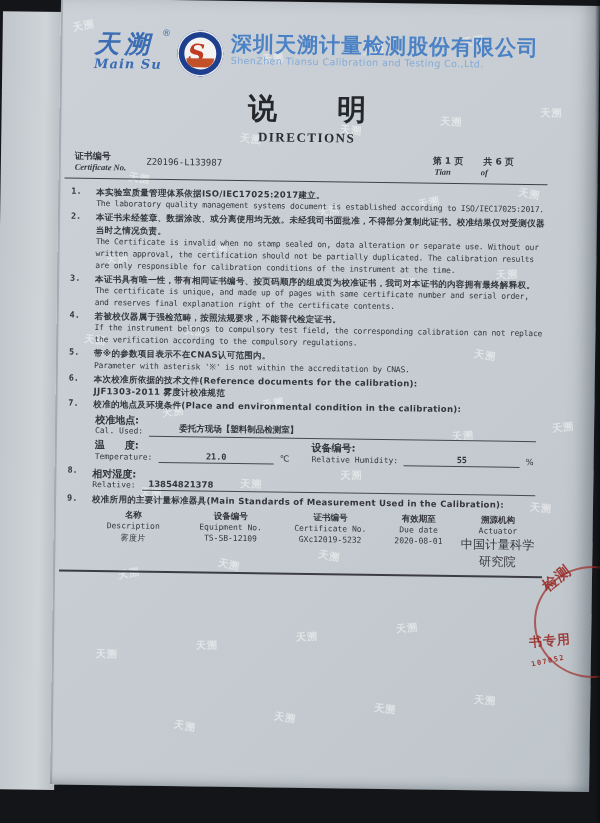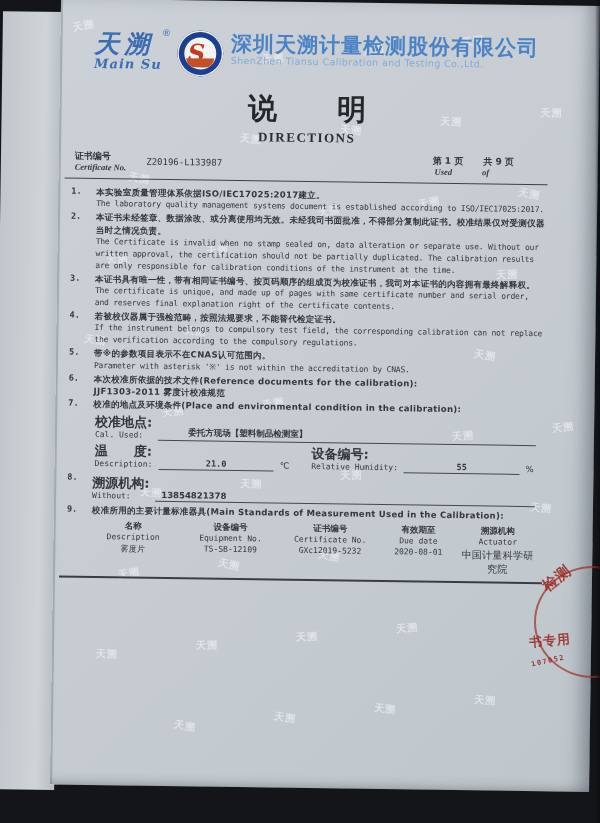--- a/index.html
+++ b/index.html
@@ -73,21 +73,21 @@
   .no { width:32px; padding-left:7px; font-size:8.5px; font-weight:bold; flex:none;
     font-family:"DejaVu Sans Mono", monospace; }
   .ibody { flex:1; padding-right:2px; }
   .cn { font-size:8.5px; font-weight:bold; letter-spacing:.3px; line-height:1.45; }
   .en { font-size:8px; font-family:"DejaVu Sans Mono", monospace; line-height:1.5;
     letter-spacing:-.2px; }
 
   
   .frow { display:flex; align-items:flex-end; margin:3px 0 2px 2px; }
   .flabel { flex:none; line-height:1.25; }
-  .flabel .lbl-cn { font-size:13px; }
+  .flabel .lbl-cn { font-size:10px; }
   .flabel .lbl-en { font-style:normal; font-family:"DejaVu Sans Mono", monospace; font-weight:normal; font-size:8px; }
   .uline { border-bottom:1px solid #46484c; font-size:8.5px; font-weight:bold;
     padding:0 4px 1px 4px; margin-left:6px; }
   .u-flex { flex:1; margin-right:6px; padding-left:30px; }
   .u-mid { width:128px; text-align:center; font-family:"DejaVu Sans Mono", monospace; }
   .unit { font-size:8.5px; margin:0 8px 1px 6px; flex:none; }
   .w2 { margin-left:14px; }
 
   
   table.std { width:calc(100% - 30px); margin:2px 0 0 26px; border-collapse:collapse; }
@@ -146,24 +146,24 @@
         <div class="cert-left">
           <div class="lbl-2line">
             <div class="lbl-cn">证书编号</div>
             <div class="lbl-en">Certificate No.</div>
           </div>
           <div class="cert-value">Z20196-L133987</div>
         </div>
         <div class="cert-right">
           <div class="pg-cn">
             <span>第 1 页</span>
-            <span>共 9 页</span>
+            <span>共 6 页</span>
           </div>
           <div class="pg-en">
-            <span>Used</span>
+            <span>Tian</span>
             <span>of</span>
           </div>
         </div>
       </div>
 
       <hr class="rule">
 
       <div class="items">
 
         <div class="item">
@@ -223,41 +223,41 @@
               <div class="flabel">
                 <div class="lbl-cn">校准地点:</div>
                 <div class="lbl-en">Cal. Used:</div>
               </div>
               <span class="uline u-flex">委托方现场【塑料制品检测室】</span>
             </div>
 
             <div class="frow">
               <div class="flabel">
                 <div class="lbl-cn">温　　度:</div>
-                <div class="lbl-en">Description:</div>
+                <div class="lbl-en">Temperature:</div>
               </div>
               <span class="uline u-mid">21.0</span>
               <span class="unit">℃</span>
               <div class="flabel w2">
                 <div class="lbl-cn">设备编号:</div>
                 <div class="lbl-en">Relative Humidity:</div>
               </div>
               <span class="uline u-mid">55</span>
               <span class="unit">%</span>
             </div>
           </div>
         </div>
 
         <div class="item">
           <span class="no">8.</span>
           <div class="ibody">
             <div class="frow" style="margin-left:0">
               <div class="flabel">
-                <div class="lbl-cn">溯源机构:</div>
-                <div class="lbl-en">Without:</div>
+                <div class="lbl-cn">相对湿度:</div>
+                <div class="lbl-en">Relative:</div>
               </div>
               <span class="uline u-flex" style="padding-left:6px">13854821378</span>
             </div>
           </div>
         </div>
 
         <div class="item">
           <span class="no">9.</span>
           <div class="ibody">
             <div class="cn">校准所用的主要计量标准器具(Main Standards of Measurement Used in the Calibration):</div>
@@ -293,21 +293,21 @@
             <th>
                   <div class="th-cn">溯源机构</div>
                   <div class="th-en">Actuator</div>
                 </th>
           </tr>
           <tr>
             <td class="cell cn">雾度片</td>
             <td class="cell">TS-SB-12109</td>
             <td class="cell">GXc12019-5232</td>
             <td class="cell">2020-08-01</td>
-            <td class="cell cn" style="font-family:Liberation Serif, serif;font-size:10px">中国计量科学研究院</td>
+            <td class="cell cn" style="font-family:Liberation Mono, monospace;font-size:12px">中国计量科学研究院</td>
           </tr>
         </tbody>
           </table>
 
         <hr class="rule-bottom">
       </div>
     </div>
   <span class="wm" style="left: 12px; top: 20px; transform: rotate(-12deg);">天溯</span>
       <span class="wm" style="left: 149px; top: 243px; transform: rotate(-7deg);">天溯</span>
       <span class="wm" style="left: 286px; top: 466px; transform: rotate(-2deg);">天溯</span>

